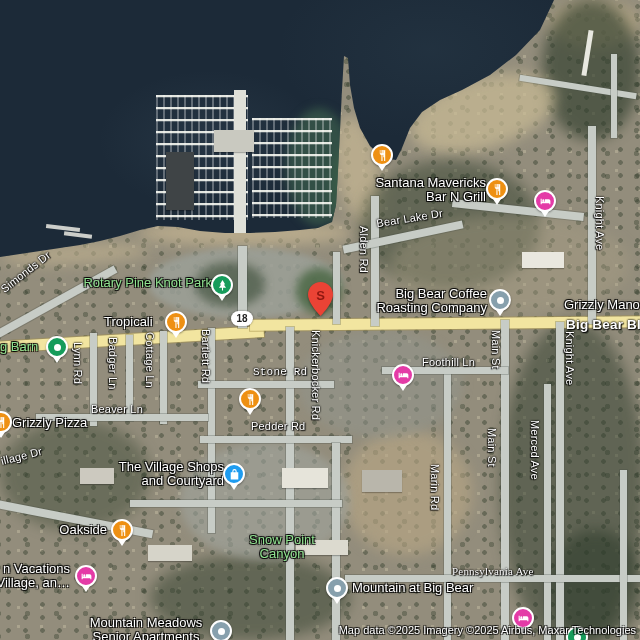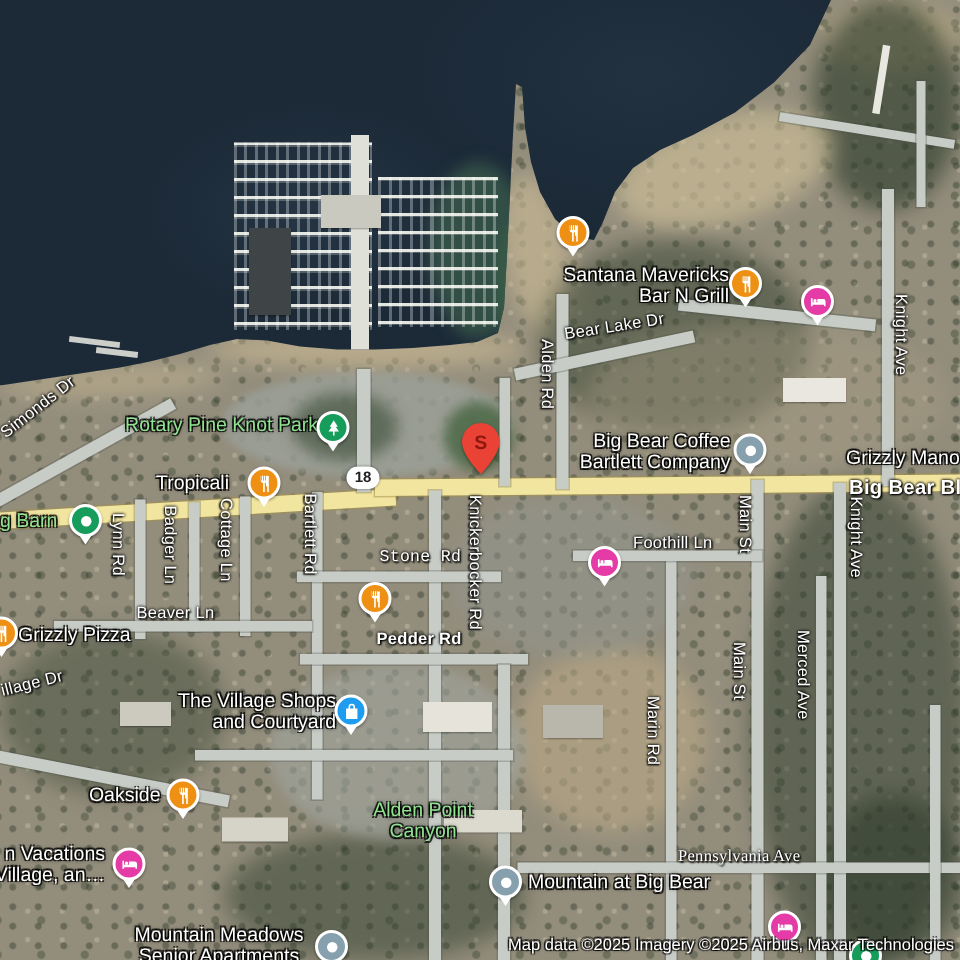--- a/index.html
+++ b/index.html
@@ -148,46 +148,46 @@
   <div class="st v" style="left:429px;top:464px;">Marin Rd</div>
   <div class="st" style="left:422px;top:356px;">Foothill Ln</div>
   <div class="st" style="left:452px;top:565px;font-family:Liberation Serif, serif;">Pennsylvania Ave</div>
   <div class="st v" style="left:310px;top:330px;">Knickerbocker Rd</div>
   <div class="st v" style="left:200px;top:329px;">Bartlett Rd</div>
   <div class="st v" style="left:72px;top:342px;">Lynn Rd</div>
   <div class="st v" style="left:107px;top:337px;">Badger Ln</div>
   <div class="st v" style="left:144px;top:332px;">Cottage Ln</div>
   <div class="st" style="left:91px;top:403px;">Beaver Ln</div>
   <div class="st" style="left:253px;top:366px;font-family:Liberation Mono, monospace;">Stone Rd</div>
-  <div class="st" style="left:251px;top:420px;font-weight:bold;">Pedder Rd</div>
+  <div class="st" style="left:251px;top:420px;">Pedder Rd</div>
   <div class="st" style="left:1px;top:455px;transform:rotate(-14deg);transform-origin:left center;">illage Dr</div>
   <div class="st blvd" style="left:566px;top:317px;">Big Bear Blv</div>
 
   <div class="badge18" style="left:231px;top:311px;">18</div>
 
   <div class="poi-label ta-r" style="left:346px;top:176px;width:140px;">
     <div>Santana Mavericks</div>
     <div>Bar N Grill</div>
   </div>
   <div class="poi-label green ta-r" style="left:30px;top:276px;width:182px;">Rotary Pine Knot Park</div>
   <div class="poi-label ta-r" style="left:347px;top:287px;width:140px;">
     <div>Big Bear Coffee</div>
-    <div>Bartlett Company</div>
+    <div>Roasting Company</div>
   </div>
   <div class="poi-label" style="left:564px;top:298px;">Grizzly Mano</div>
   <div class="poi-label" style="left:104px;top:315px;">Tropicali</div>
   <div class="poi-label green" style="left:0;top:340px;">g Barn</div>
   <div class="poi-label" style="left:12px;top:416px;">Grizzly Pizza</div>
   <div class="poi-label ta-r" style="left:100px;top:460px;width:124px;">
     <div>The Village Shops</div>
     <div>and Courtyard</div>
   </div>
   <div class="poi-label ta-r" style="left:30px;top:523px;width:77px;">Oakside</div>
   <div class="poi-label green ta-c" style="left:232px;top:533px;width:100px;">
-    <div>Alden Point</div>
+    <div>Snow Point</div>
     <div>Canyon</div>
   </div>
   <div class="poi-label" style="left:352px;top:581px;">Mountain at Big Bear</div>
   <div class="poi-label ta-r" style="left:-40px;top:562px;width:110px;">
     <div>n Vacations</div>
     <div>Village, an…</div>
   </div>
   <div class="poi-label ta-c" style="left:84px;top:616px;width:124px;">
     <div>Mountain Meadows</div>
     <div>Senior Apartments</div>

